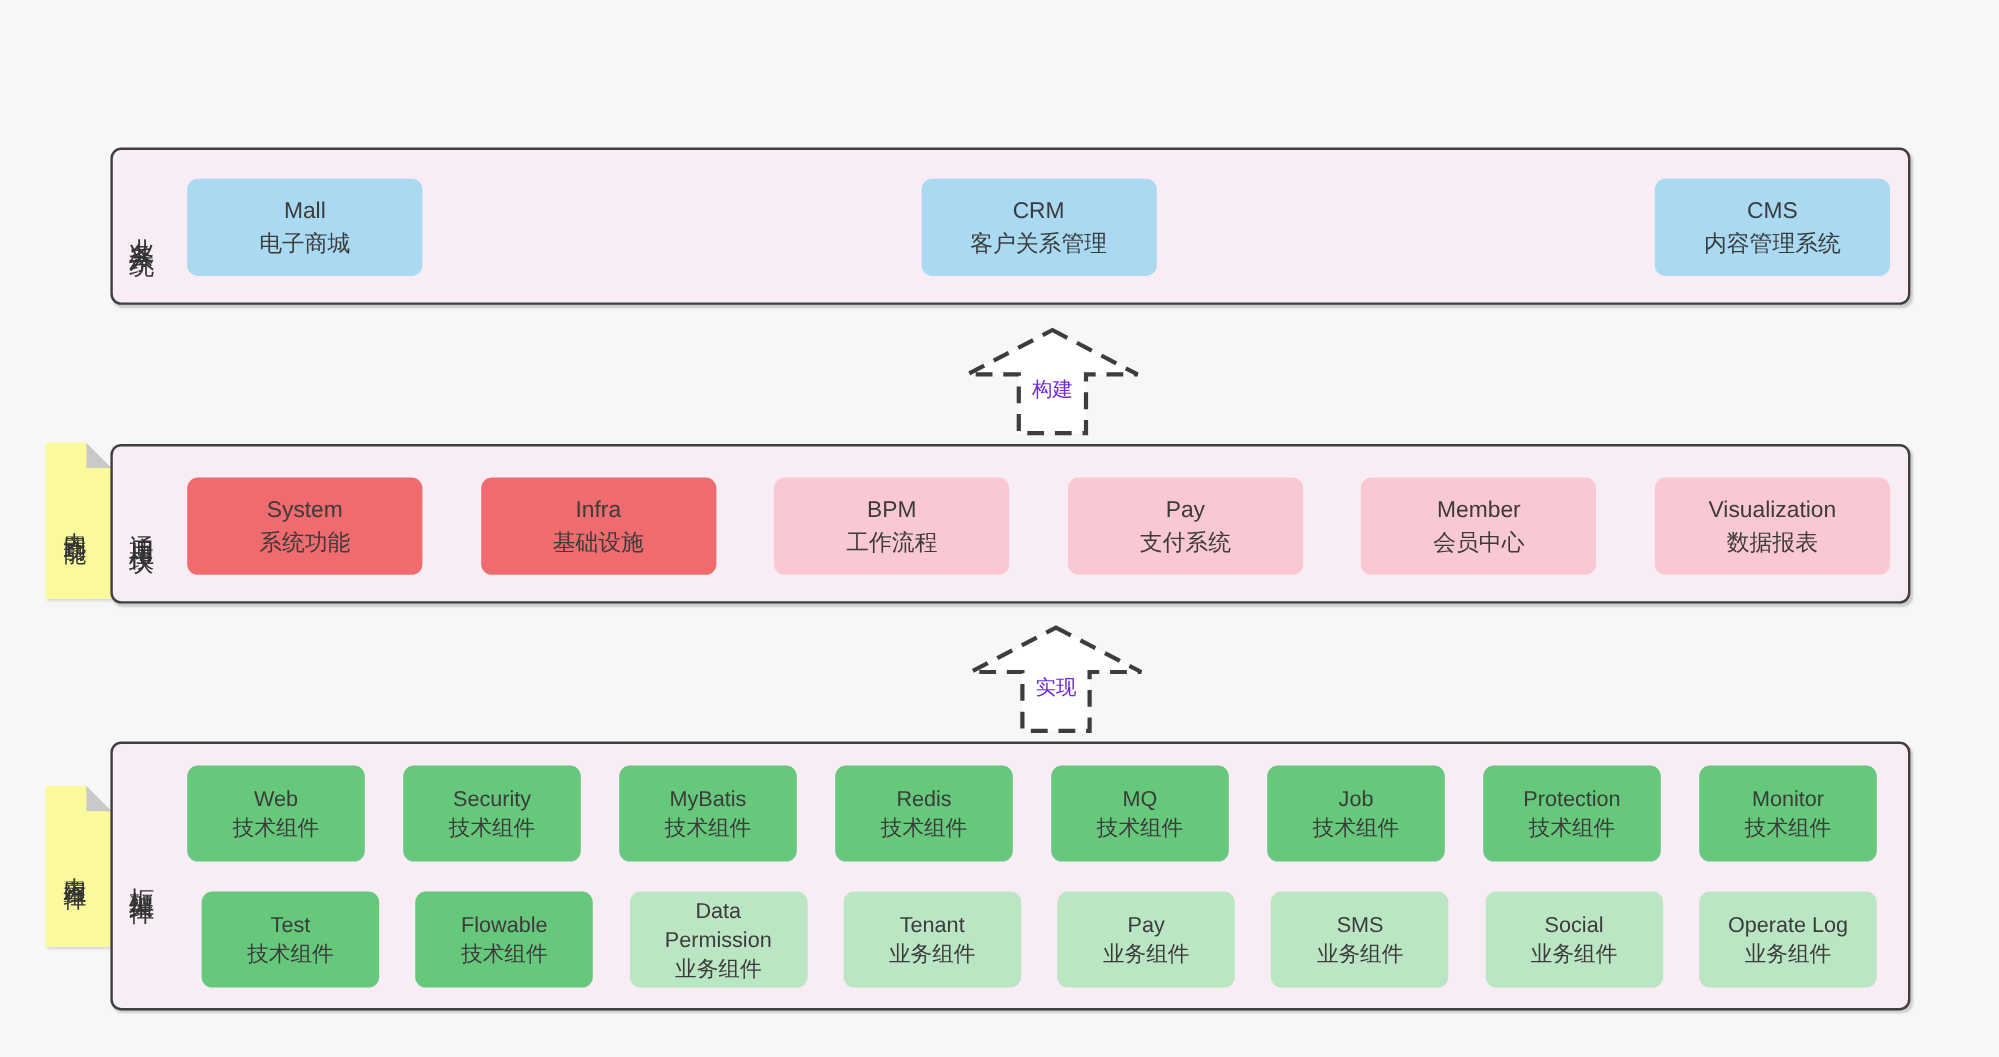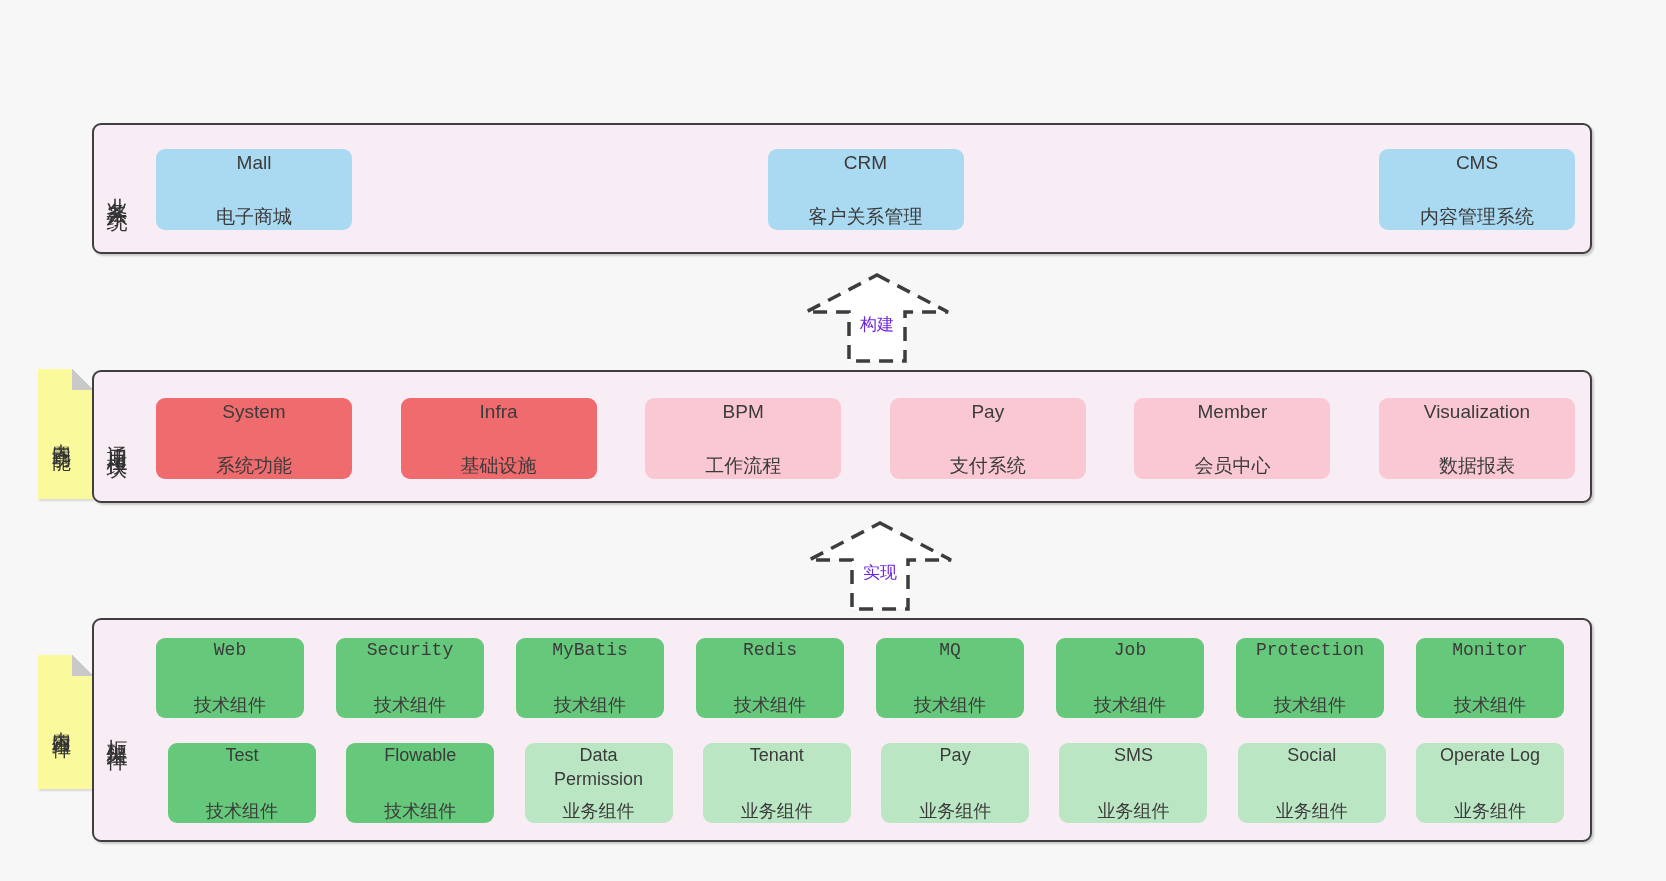--- a/index.html
+++ b/index.html
@@ -36,27 +36,27 @@
 
   
   .row{
     position:absolute;left:62px;
     display:flex;justify-content:space-between;
   }
   .row-wide{right:15px;}
   #layer-business .row{top:24px;}
   #layer-modules .row{top:26px;}
   .row-small{right:26px;}
-  #comp-row-1{top:18px;font-family:Liberation Mono, monospace;}
+  #comp-row-1{top:18px;}
   #comp-row-2{top:123px;padding-left:12px;}
 
   .box{
     border-radius:9px;
     display:flex;flex-direction:column;
-    align-items:center;justify-content:space-between;
+    align-items:center;justify-content:center;
     text-align:center;
     box-sizing:border-box;
   }
   .box .t,.box .s{width:100%;}
   .box-wide{width:196px;height:81px;font-size:19px;line-height:27px;}
   .box-small{width:148px;height:80px;font-size:18px;line-height:24px;padding:0 10px;}
 
   .blue{background:#a9daf2;}
   .red{background:#ef6b6d;}
   .pink{background:#fac8d3;}

